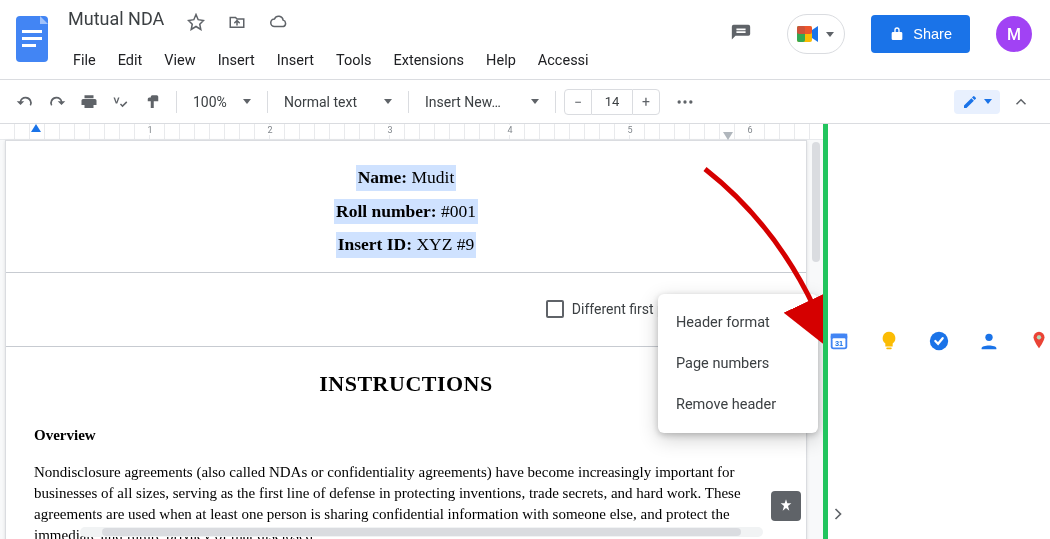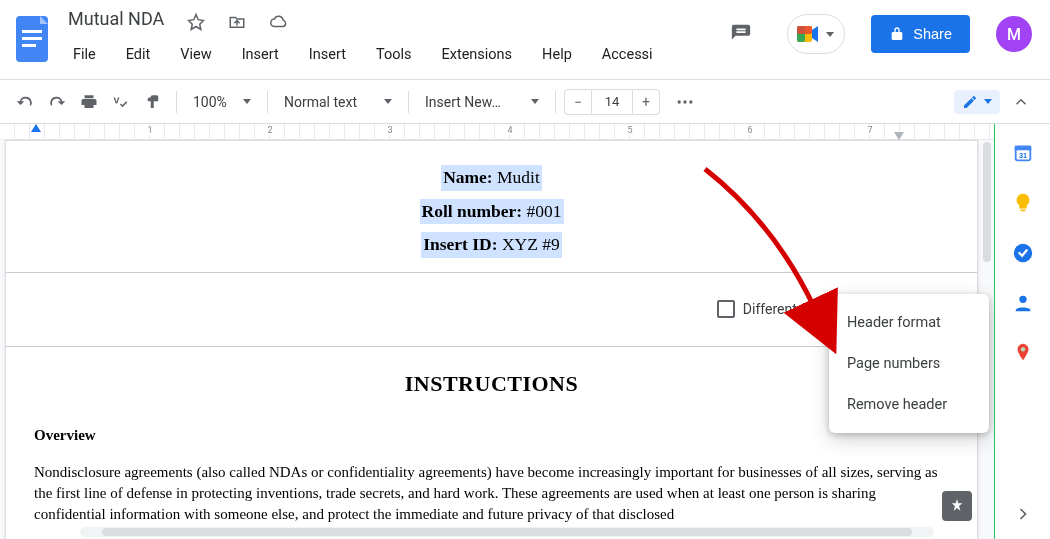--- a/index.html
+++ b/index.html
@@ -34,22 +34,22 @@
     height: 28px;
   }
   .doc-title {
     font-size: 18px;
     color: #3c4043;
     padding-left: 4px;
   }
   .title-icon { color: #5f6368; display:flex; align-items:center; }
   .menubar {
     display: flex;
-    gap: 12px;
-    margin-top: 6px;
+    gap: 4px;
+    margin-top: 12px;
     justify-content: center;
   }
   .menubar-item {
     padding: 4px 9px;
     font-size: 14.5px;
     color: #202124;
     cursor: pointer;
   }
   .titlebar-spacer { flex: 1 1 auto; }
   .title-right {
@@ -240,23 +240,23 @@
     position:absolute;
     top: 40px; left: 695px;
     width: 210px; height: 200px;
     z-index: 60;
     pointer-events:none;
   }
 
   
   .side-panel {
     flex: 0 0 56px;
-    border-left:1px solid #22c55e;
+    border-left:5px solid #22c55e;
     background:#fff;
-    display:flex; flex-direction:column; align-items:center;
+    display:flex; flex-direction:row; align-items:center;
     gap: 28px;
     padding-top: 18px;
     position:relative;
   }
   .sp-icon { width:22px; height:22px; }
   .sp-expand {
     position:absolute; bottom:12px;
     color:#5f6368;
   }
 

